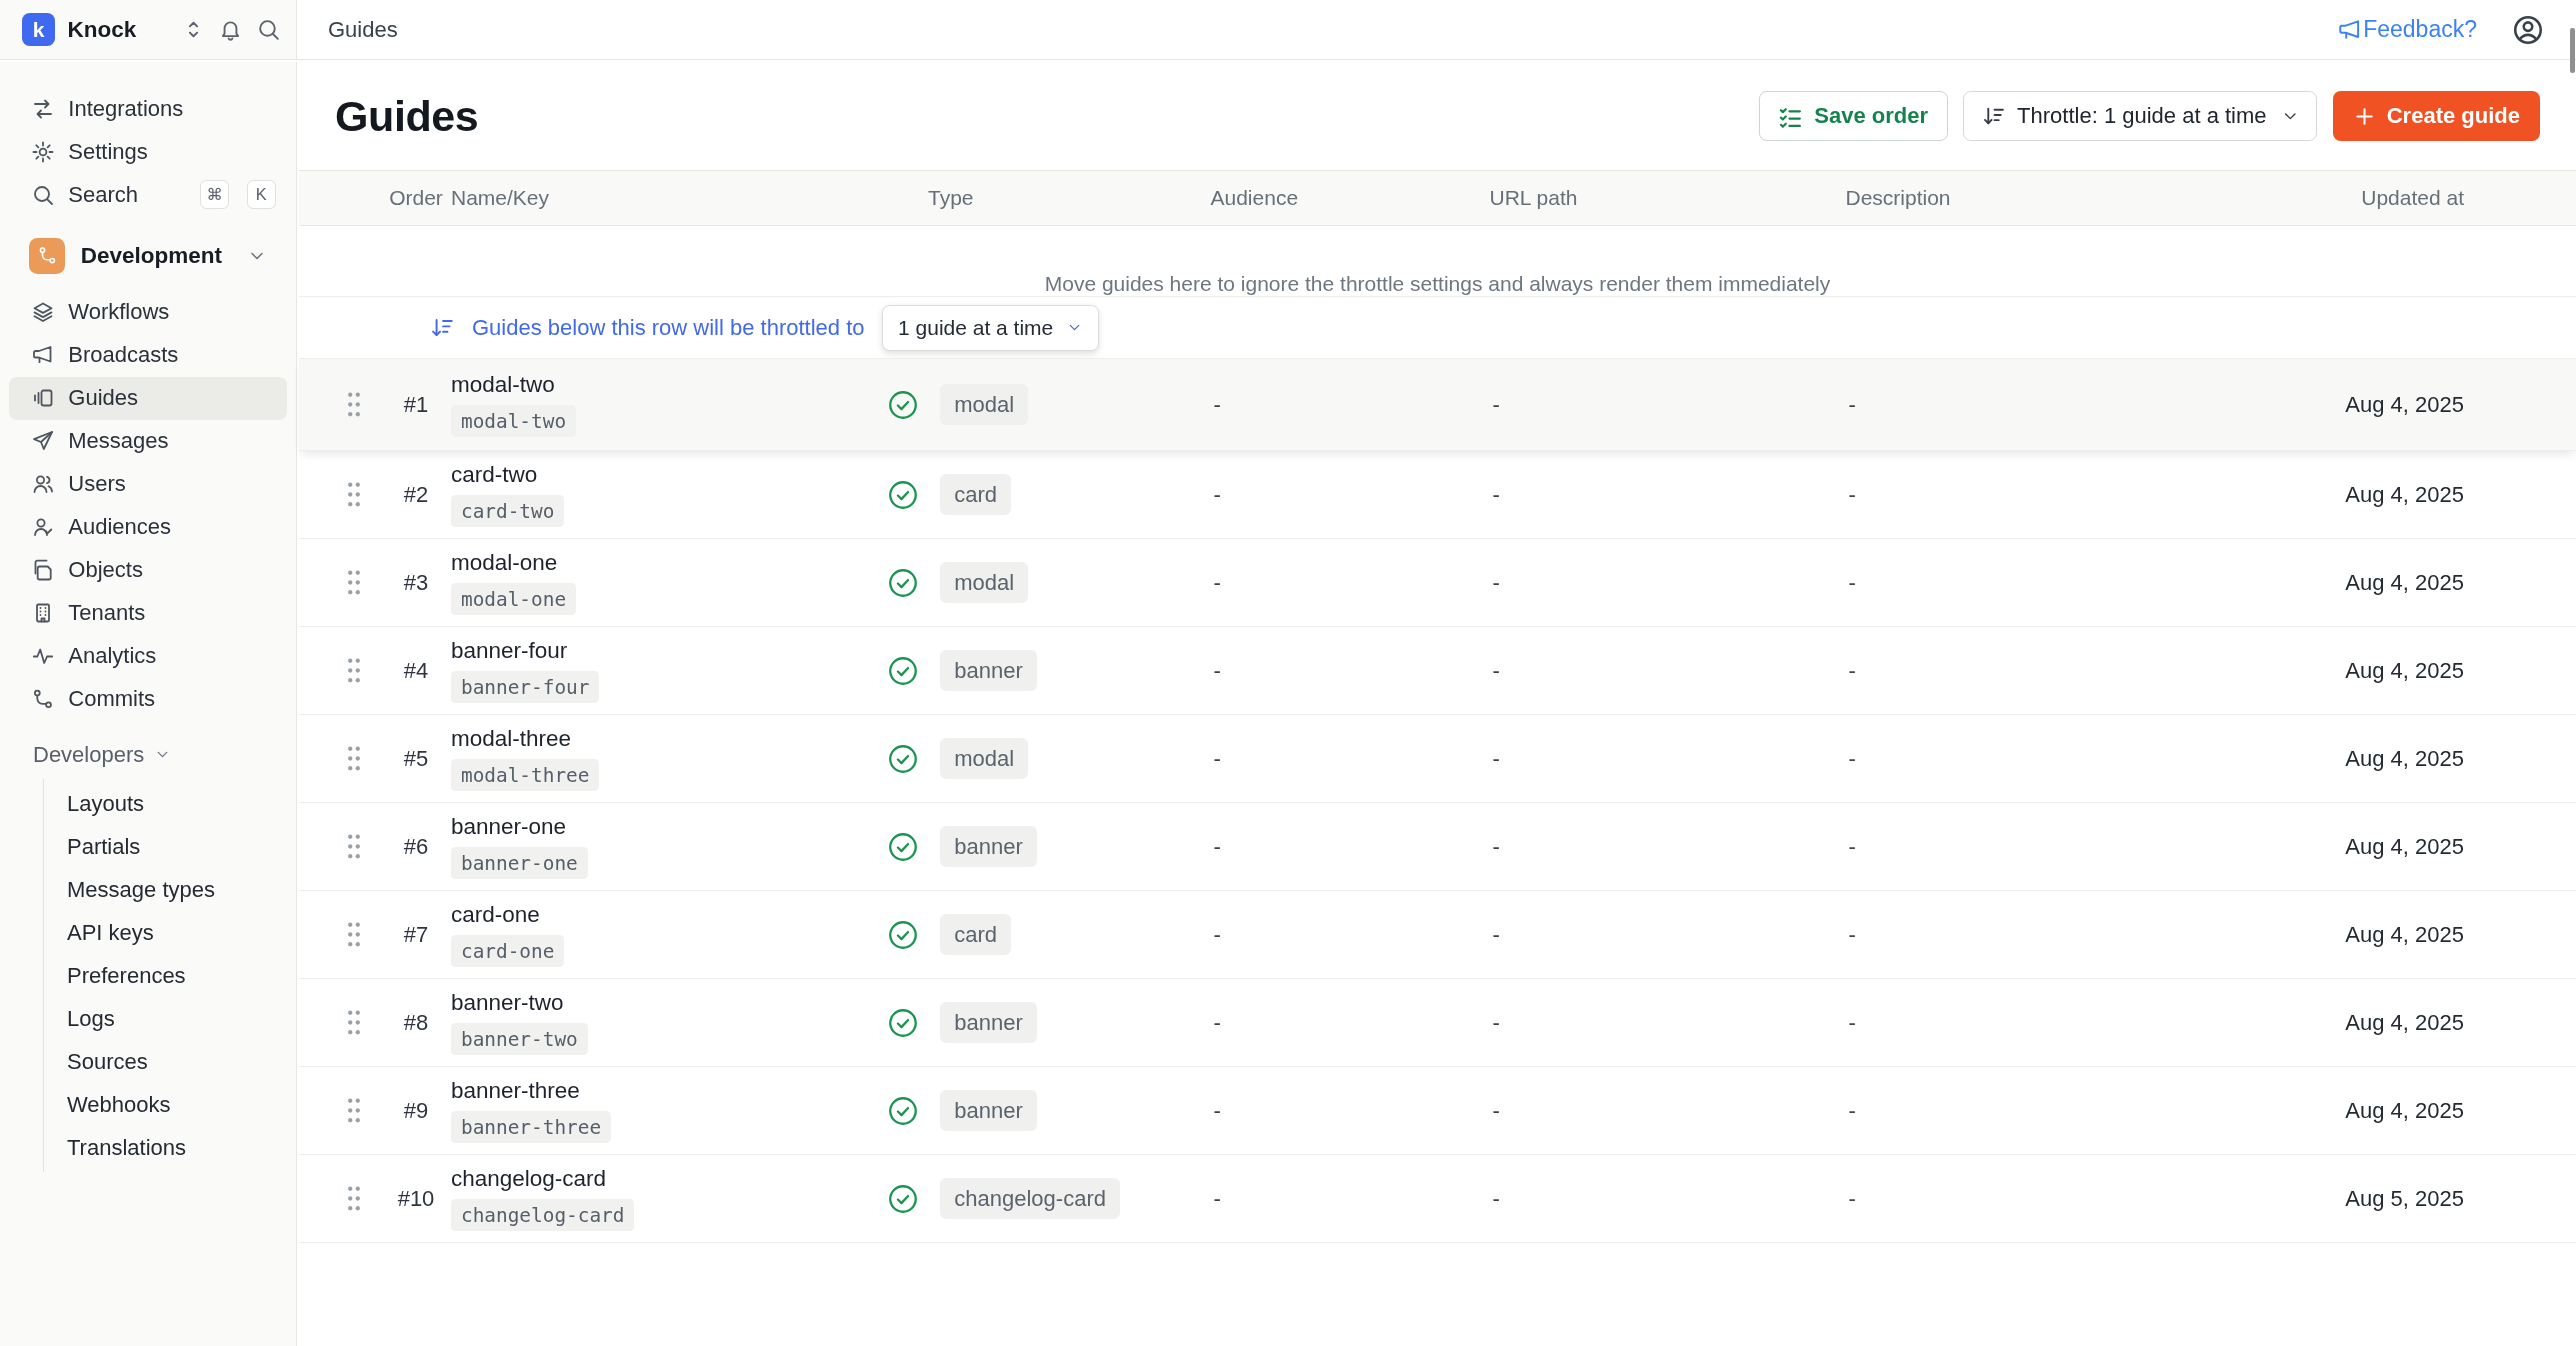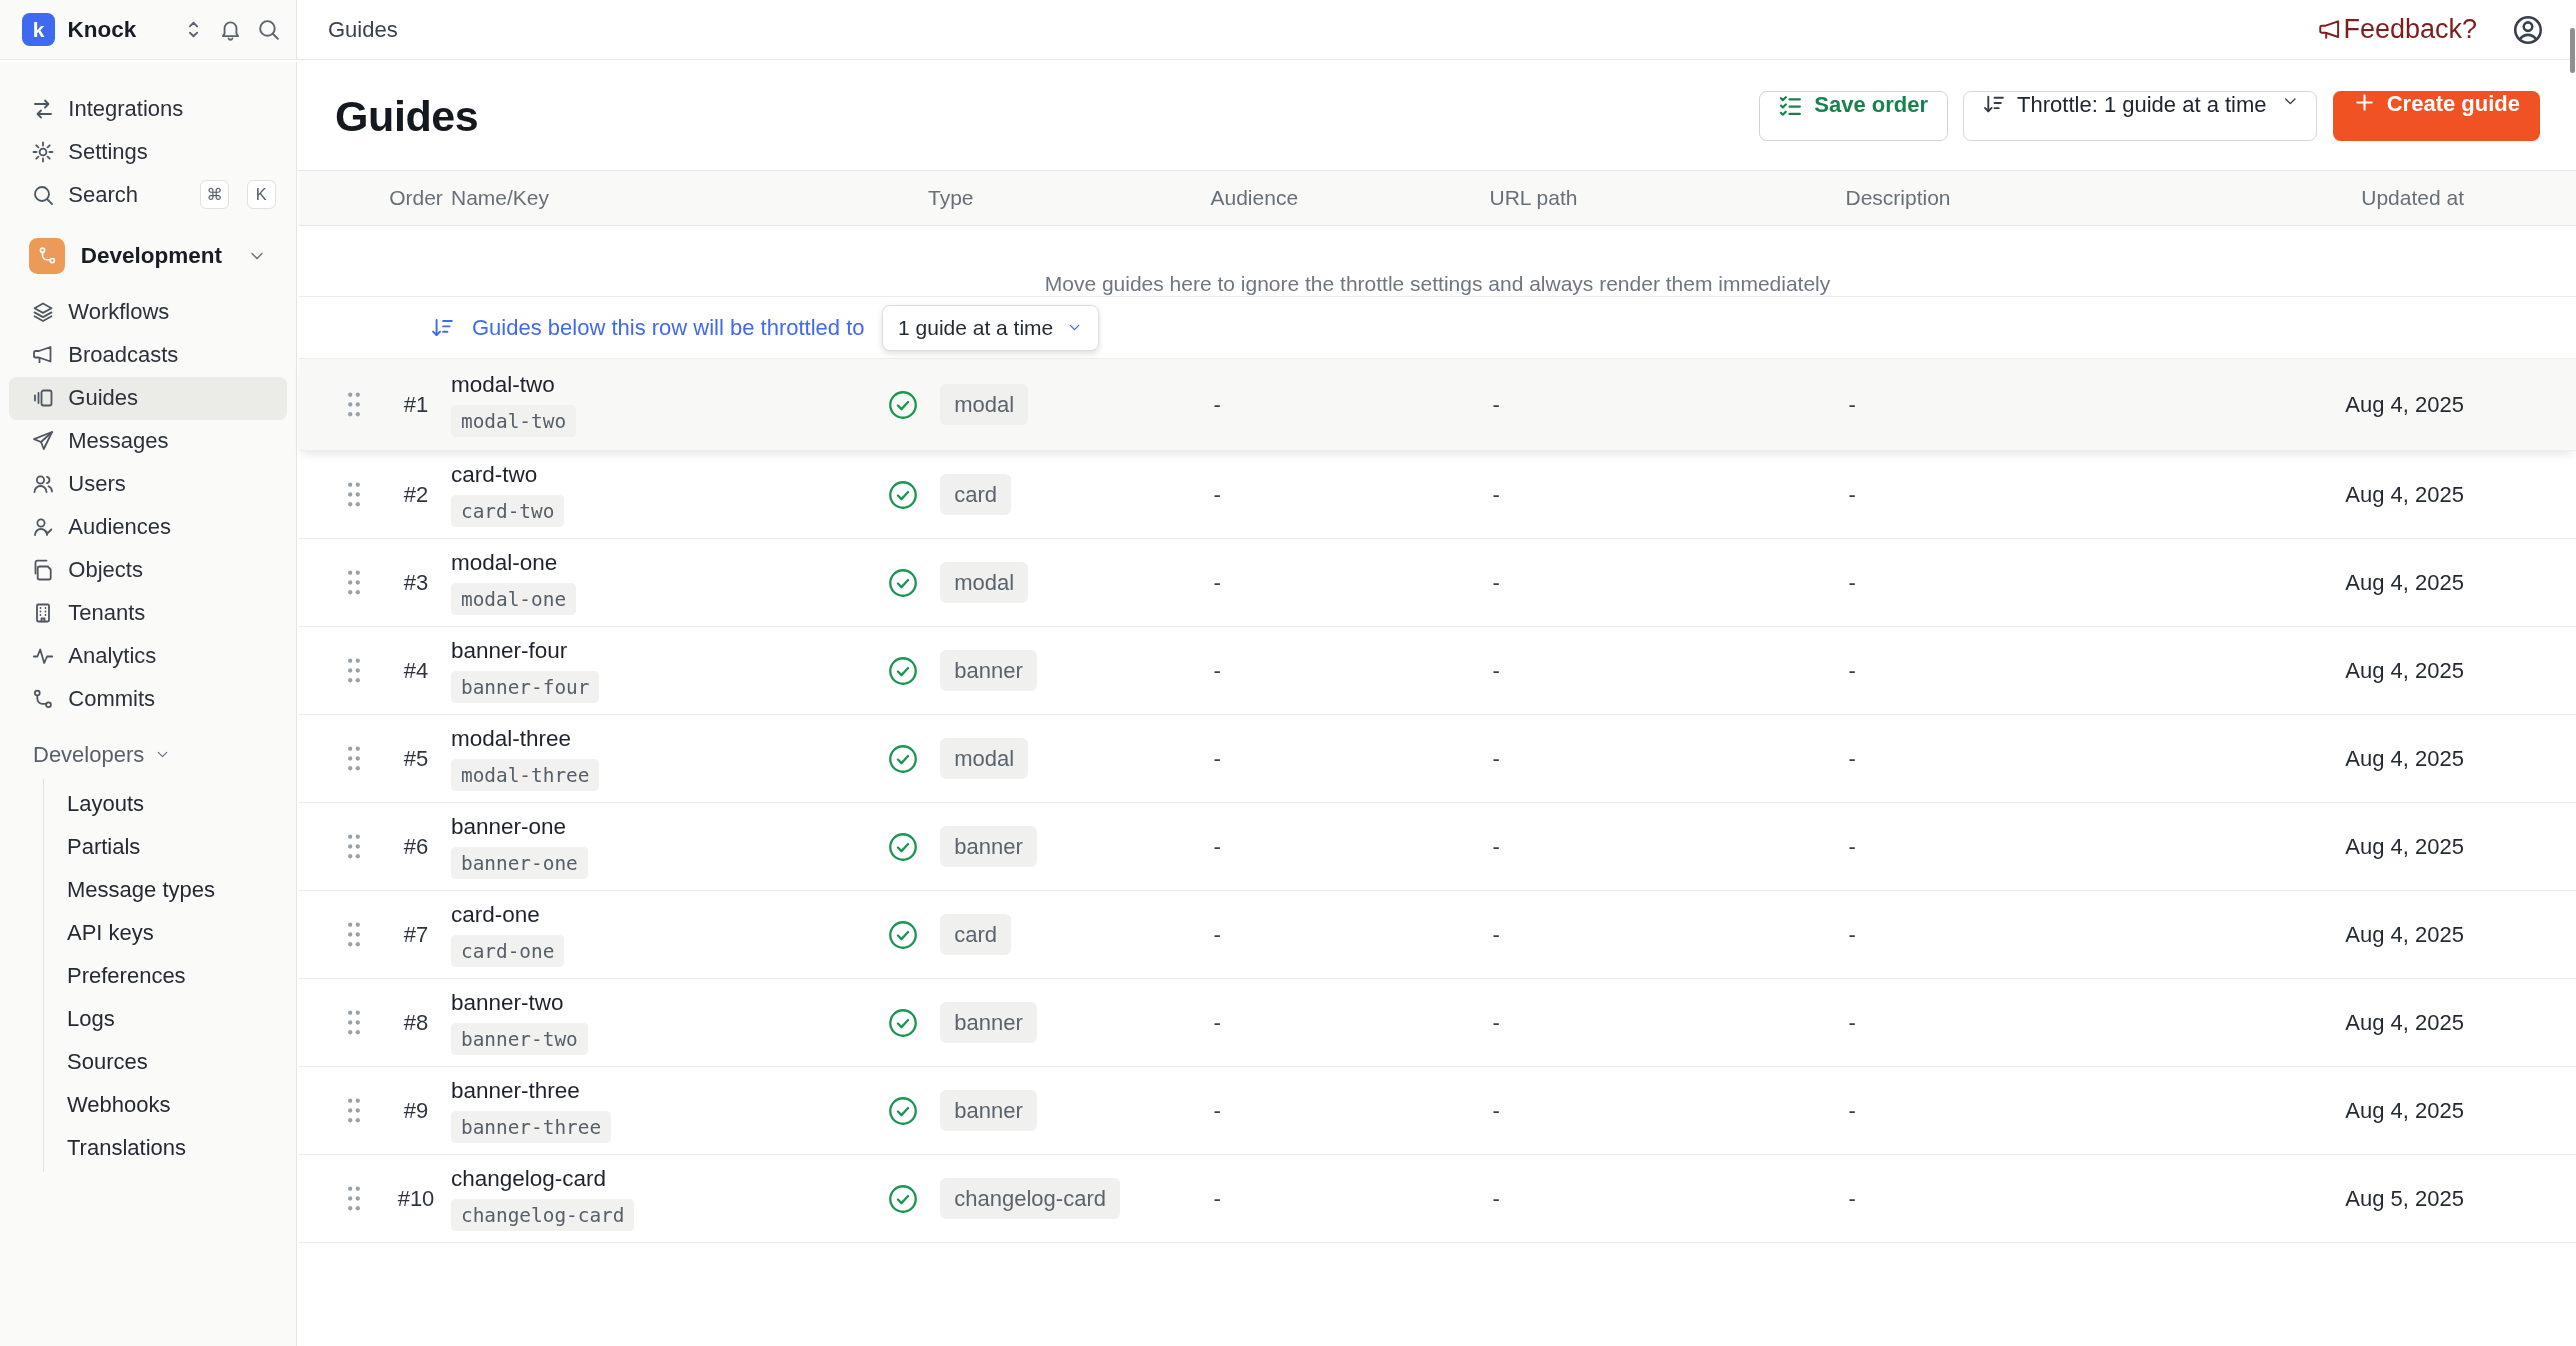--- a/index.html
+++ b/index.html
@@ -17,21 +17,21 @@
 
   
   .topbar{position:absolute;left:0;top:0;width:2576px;height:60px;border-bottom:1.5px solid var(--border);display:flex;}
   .topbar-left{width:297px;height:100%;background:var(--sidebar-bg);border-right:1.5px solid var(--border);display:flex;align-items:center;padding:0 15.5px 0 22px;gap:12.4px;}
   .logo{width:33px;height:33px;border-radius:7.7px;background:var(--logo-blue);color:#fff;display:flex;align-items:center;justify-content:center;font-size:21px;font-weight:600;}
   .brand{font-size:22.5px;font-weight:600;color:#171c25;flex:1;}
   .tb-ico{width:25px;height:25px;color:#5a626c;}
   .topbar-right{flex:1;display:flex;align-items:center;padding:0 31px;}
   .crumb{font-size:22px;color:#39414c;}
   .topbar-spacer{flex:1;}
-  .feedback{display:flex;align-items:center;color:#7f1d1d;font-size:27px;font-weight:500;margin-right:34px;}
+  .feedback{display:flex;align-items:center;color:#3b82f6;font-size:23px;font-weight:500;margin-right:34px;}
   .feedback .ico{width:26px;height:26px;}
   .avatar{width:34px;height:34px;color:#39414c;}
 
   
   .sidebar{position:absolute;left:0;top:62px;width:297px;height:1284px;background:var(--sidebar-bg);border-right:1.5px solid var(--border);padding-top:25px;}
   .nav-item{height:43px;display:flex;align-items:center;gap:13px;padding:0 11px 0 22px;margin:0 9.3px;border-radius:7.7px;font-size:22px;font-weight:500;color:#2a313b;cursor:pointer;}
   .nav-item .ico{width:24px;height:24px;color:#4e565f;}
   .nav-item.active{background:#ebebe7;}
   .nav-item .grow{flex:1;}
   .kbd{width:29px;height:29px;border:1.5px solid #e0e0dd;background:#fff;border-radius:6.2px;display:flex;align-items:center;justify-content:center;font-size:16.3px;color:#57606a;}
@@ -43,21 +43,21 @@
   .chev{width:20px;height:20px;color:#6b7280;}
   .dev-header{display:flex;align-items:center;gap:9.3px;padding:0 20px 0 33px;height:40px;margin-top:14px;font-size:22px;color:#57606a;cursor:pointer;}
   .dev-list{margin:4.6px 0 0 43px;border-left:1.5px solid #e3e3e0;padding:3.1px 0;}
   .dev-item{height:43px;display:flex;align-items:center;padding-left:23px;font-size:22px;color:#242a33;cursor:pointer;}
 
   
   .main{position:absolute;left:299px;top:62px;width:2277px;height:1284px;background:#fff;}
   .page-header{height:108px;display:flex;align-items:center;padding:0 36px;}
   .page-title{font-size:43px;font-weight:700;letter-spacing:-0.4px;color:#14181f;}
   .header-actions{margin-left:auto;display:flex;align-items:center;gap:15.5px;}
-  .btn{height:50px;border-radius:7.7px;display:flex;align-items:flex-start;gap:11px;font-size:22px;cursor:pointer;background:#fff;}
+  .btn{height:50px;border-radius:7.7px;display:flex;align-items:center;gap:11px;font-size:22px;cursor:pointer;background:#fff;}
   .btn-save{border:1.5px solid #ccd5cf;color:var(--green);font-weight:600;padding:0 18.6px;}
   .btn-save .ico{width:25px;height:25px;}
   .btn-throttle{border:1.5px solid #d8d8d5;color:#20262f;font-weight:500;padding:0 17px;}
   .btn-throttle .ico{width:25px;height:25px;color:#343b45;}
   .btn-throttle .chev{width:18.6px;height:18.6px;margin-left:3.1px;}
   .btn-create{background:var(--orange);border:none;color:#fff;font-weight:600;padding:0 20px;}
   .btn-create .ico{width:23px;height:23px;}
 
   
   .table{width:100%;}

